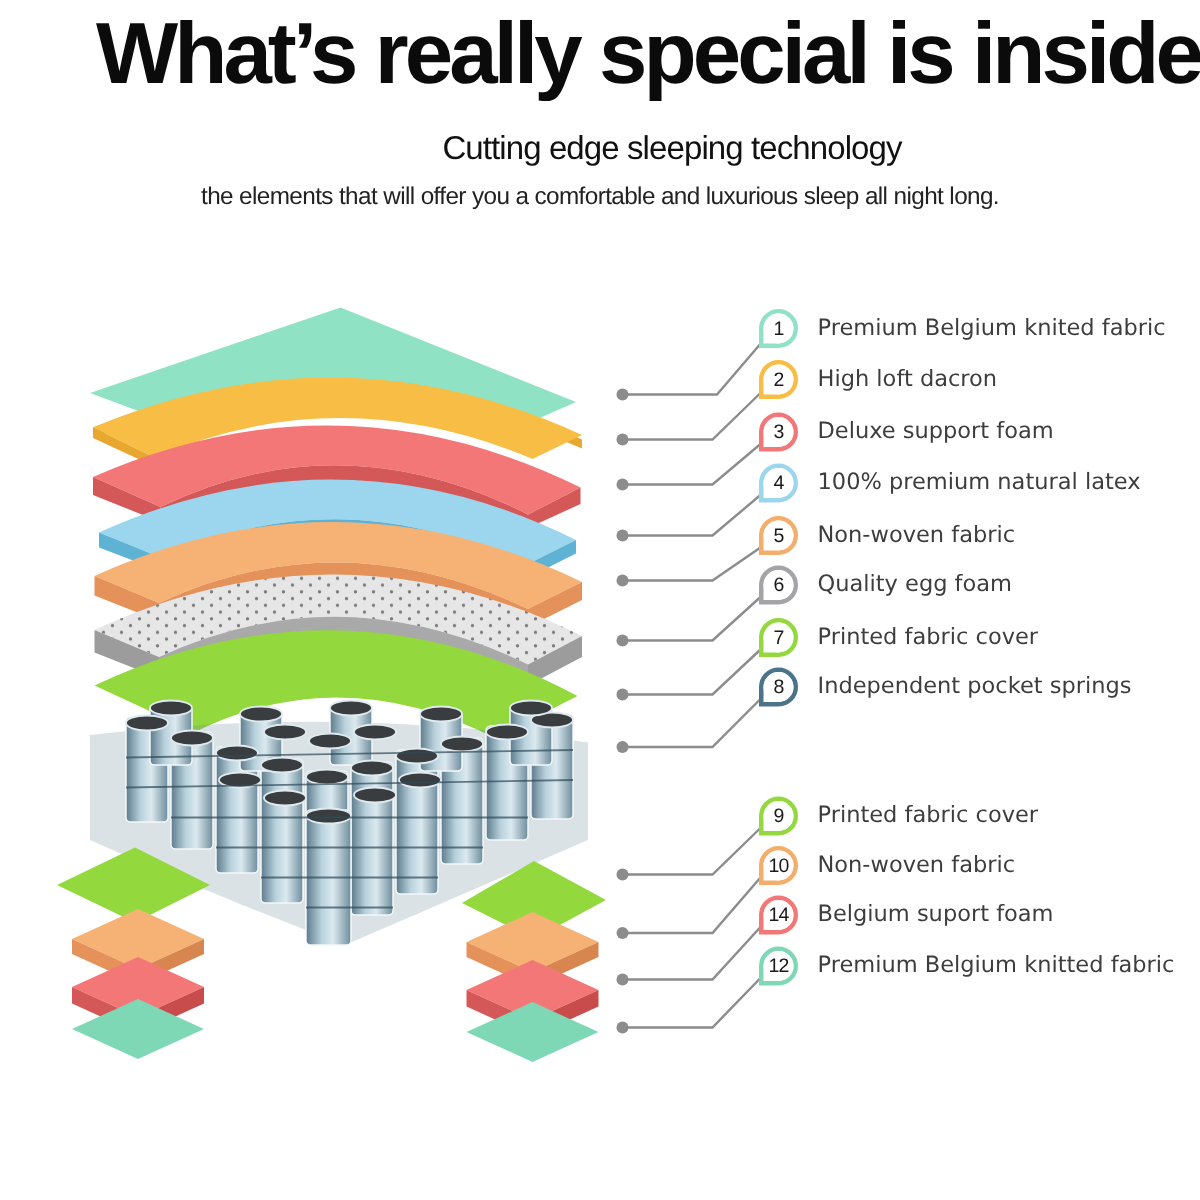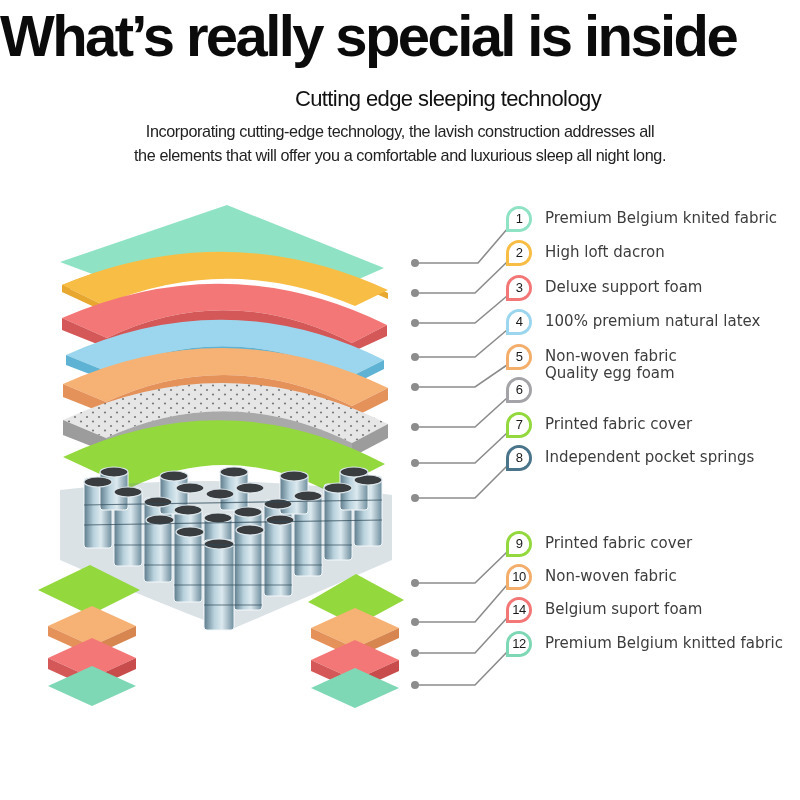--- a/index.html
+++ b/index.html
@@ -1,32 +1,31 @@
 <!DOCTYPE html>
 <html><head>
 <meta charset="utf-8">
 <style>
   html, body { margin:0; padding:0; background:#ffffff; }
   body { width:800px; height:800px; position:relative; overflow:hidden; font-family:"DejaVu Sans", sans-serif; }
-  .headline { position:absolute; left:0; top:6px; width:800px; text-align:left; font-family:"Liberation Sans", sans-serif; font-weight:bold; font-size:58px; letter-spacing:-2.6px; color:#0b0b0b; line-height:60px; }
+  .headline { position:absolute; left:0; top:6px; width:800px; text-align:right; font-family:"Liberation Sans", sans-serif; font-weight:bold; font-size:58px; letter-spacing:-2.6px; color:#0b0b0b; line-height:60px; }
   .subhead { position:absolute; left:0; top:86px; width:800px; text-align:center; font-family:"Liberation Sans", sans-serif; font-size:22px; letter-spacing:-0.6px; color:#111;margin-left:48px; }
   .intro { position:absolute; left:80px; top:119px; width:640px; text-align:center; font-family:"Liberation Sans", sans-serif; font-size:16.2px; letter-spacing:-0.4px; line-height:24px; color:#222; }
   .intro span { display:block; }
   svg.art { position:absolute; left:0; top:0; }
   .label { position:absolute; left:545px; font-family:"DejaVu Sans", sans-serif; font-size:15px; color:#3d3d3d; white-space:nowrap; line-height:18px; }
   .badge { position:absolute; width:20px; height:20px; border-radius:50% 50% 50% 0; background:#fff; border:3px solid; box-sizing:content-box; }
   .badge span { position:absolute; left:0; top:0; width:20px; height:20px; border-radius:50%; background:#fff; text-align:center; line-height:20px; font-family:"Liberation Sans", sans-serif; font-size:13px; color:#1a1a1a; letter-spacing:-0.5px; }
 </style>
 </head>
 <body>
 
 <div class="headline">What’s really special is inside</div>
 <div class="subhead">Cutting edge sleeping technology</div>
 <div class="intro">
-  <span>Incorporating cutting-edge technology, the lavish construction addresses all</span>
   <span>the elements that will offer you a comfortable and luxurious sleep all night long.</span>
 </div>
 
 <svg class="art" width="800" height="800" viewBox="0 0 800 800">
   <defs>
     <pattern id="dots" width="12" height="9" patternUnits="userSpaceOnUse">
       <rect width="12" height="9" fill="#e6e6e6"></rect>
       <circle cx="3" cy="3" r="1.1" fill="#7a7a7a"></circle>
       <circle cx="9" cy="7.5" r="1.1" fill="#7a7a7a"></circle>
     </pattern>
@@ -210,21 +209,21 @@
   <div class="label" style="top:312px">100% premium natural latex</div>
 
   <div class="badge" style="left:506px;top:344px;border-color:#f4ae6c">
       <span>5</span>
     </div>
   <div class="label" style="top:347px">Non-woven fabric</div>
 
   <div class="badge" style="left:506px;top:377px;border-color:#a4a4a8">
       <span>6</span>
     </div>
-  <div class="label" style="top:364px">Quality egg foam</div>
+  <div class="label" style="top:380px">Quality egg foam</div>
 
   <div class="badge" style="left:506px;top:412px;border-color:#93d83d">
       <span>7</span>
     </div>
   <div class="label" style="top:415px">Printed fabric cover</div>
 
   <div class="badge" style="left:506px;top:445px;border-color:#4a7489">
       <span>8</span>
     </div>
   <div class="label" style="top:448px">Independent pocket springs</div>

